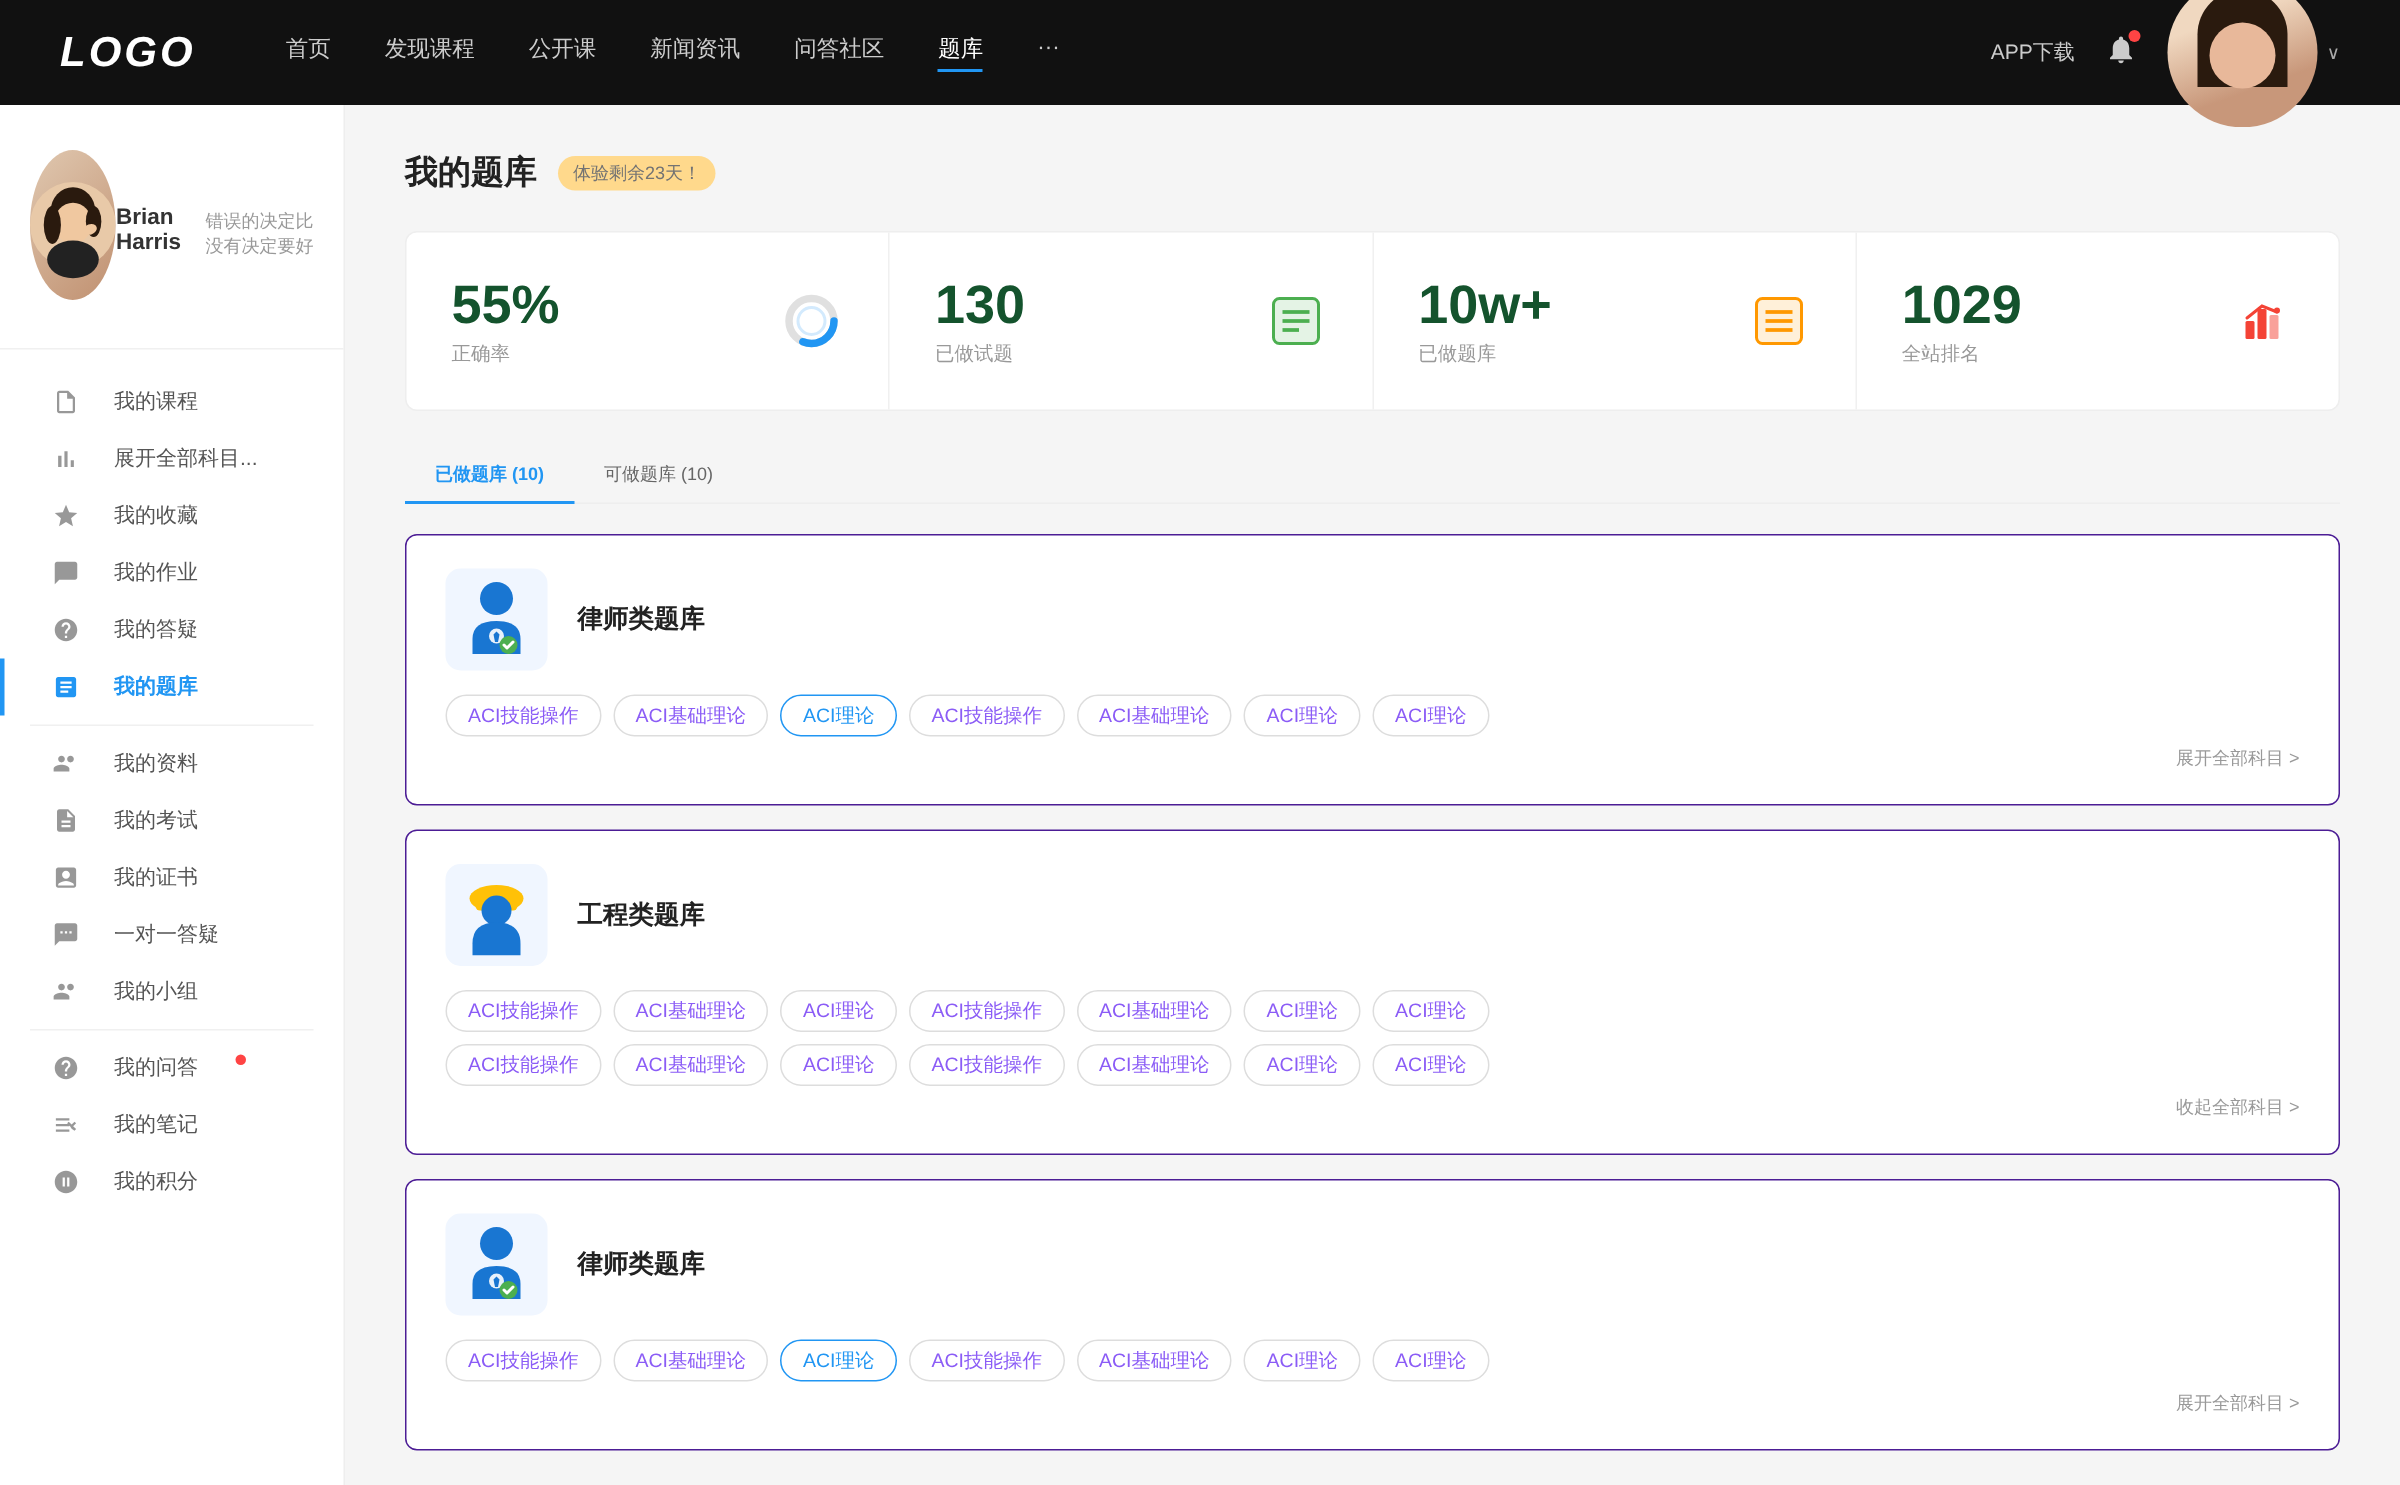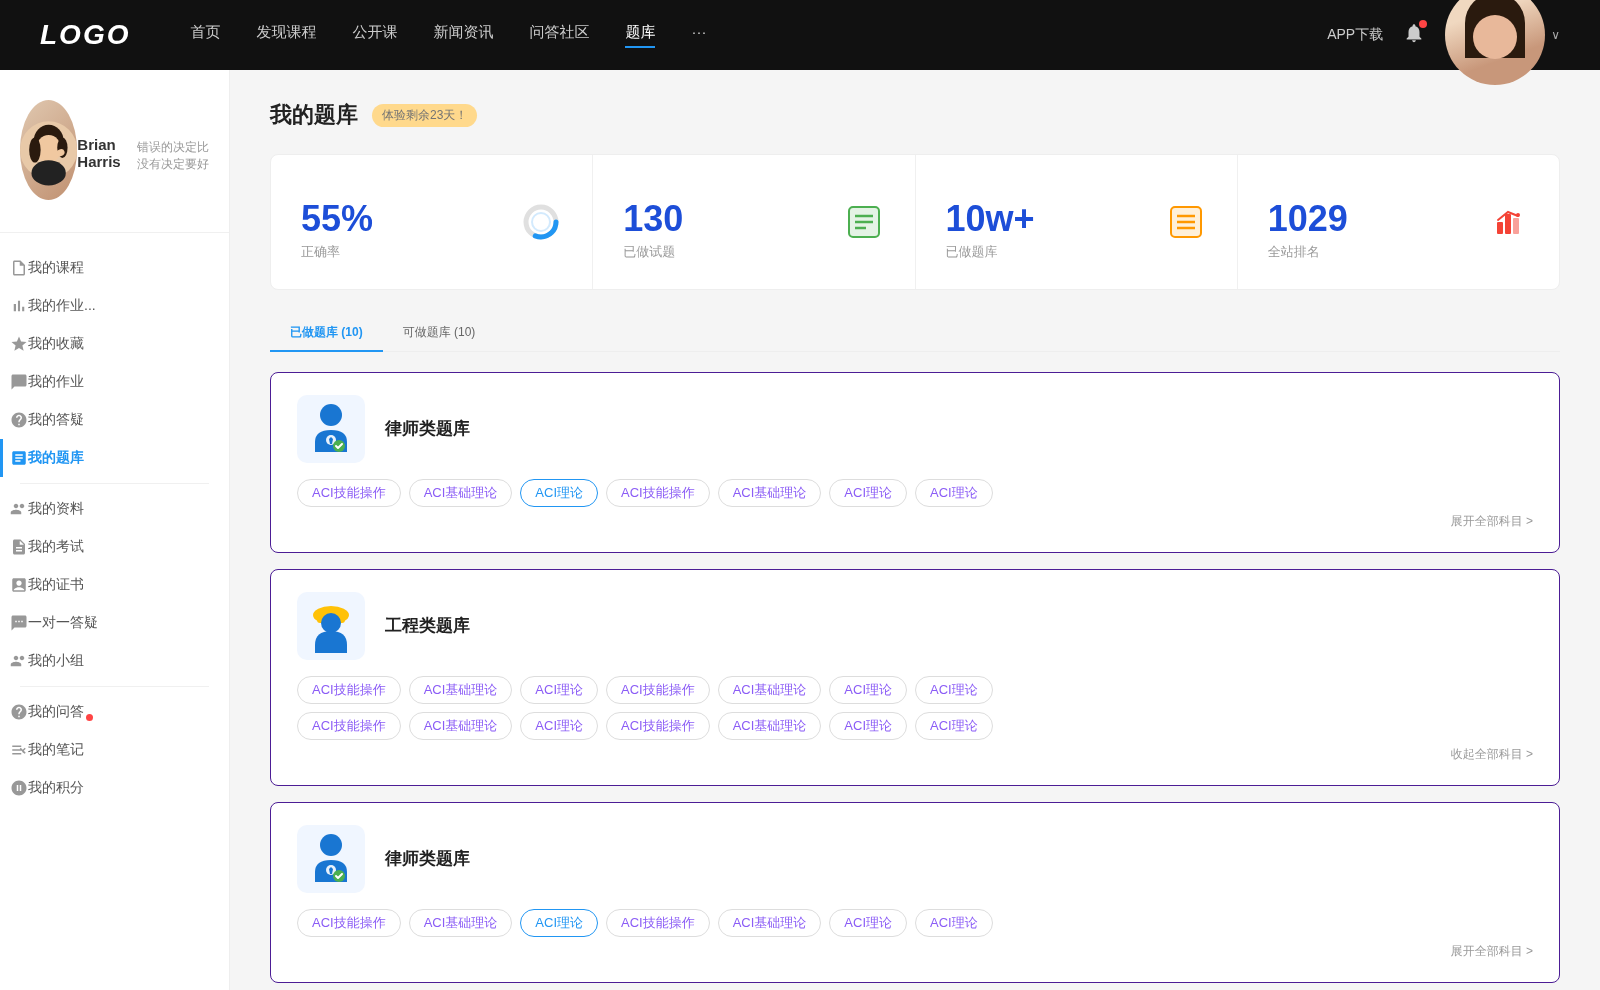--- a/index.html
+++ b/index.html
@@ -137,23 +137,23 @@
     .profile-motto {
       font-size: 12px;
       color: #999;
       text-align: right;
     }
     .sidebar-menu {
       margin-top: 16px;
     }
     .sidebar-item {
       display: flex;
-      align-items: flex-end;
-      gap: 0;
-      padding: 10px 10px;
+      align-items: flex-start;
+      gap: 23px;
+      padding: 10px 35px;
       cursor: pointer;
       font-size: 14px;
       color: #555;
       position: relative;
     }
     .sidebar-item.active {
       color: #2196F3;
       font-weight: 600;
     }
     .sidebar-item.active::before {
@@ -224,23 +224,22 @@
       display: flex;
       align-items: center;
       gap: 14px;
       border-right: 1px solid #f0f0f0;
     }
     .stat-item:last-child { border-right: none; }
     .stat-text { flex: 1; }
     .stat-value {
       font-size: 36px;
       font-weight: 700;
-      color: #1d4ed8;
+      color: #14532d;
       line-height: 1.1;
-      margin-top: 16px;
     }
     .stat-label {
       font-size: 13px;
       color: #999;
       margin-top: 4px;
     }
     .stat-icon {
       width: 42px; height: 42px;
       border-radius: 50%;
       display: flex;
@@ -398,21 +397,21 @@
       <div class="sidebar-item">
         <svg class="sidebar-icon" viewBox="0 0 24 24" fill="currentColor">
             <path d="M14 2H6c-1.1 0-2 .9-2 2v16c0 1.1.9 2 2 2h12c1.1 0 2-.9 2-2V8l-6-6zm4 18H6V4h7v5h5v11z"></path>
           </svg>
         <span>我的课程</span>
       </div>
       <div class="sidebar-item">
         <svg class="sidebar-icon" viewBox="0 0 24 24" fill="currentColor">
             <path d="M5 9.2h3V19H5V9.2zM10.6 5h2.8v14h-2.8V5zm5.6 8H19v6h-2.8v-6z"></path>
           </svg>
-        <span>我的作业...</span>
+        <span>展开全部科目...</span>
       </div>
       <div class="sidebar-item">
         <svg class="sidebar-icon" viewBox="0 0 24 24" fill="currentColor">
             <path d="M12 17.27L18.18 21l-1.64-7.03L22 9.24l-7.19-.61L12 2 9.19 8.63 2 9.24l5.46 4.73L5.82 21z"></path>
           </svg>
         <span>我的收藏</span>
       </div>
       <div class="sidebar-item">
         <svg class="sidebar-icon" viewBox="0 0 24 24" fill="currentColor">
             <path d="M20 2H4c-1.1 0-2 .9-2 2v18l4-4h14c1.1 0 2-.9 2-2V4c0-1.1-.9-2-2-2z"></path>

